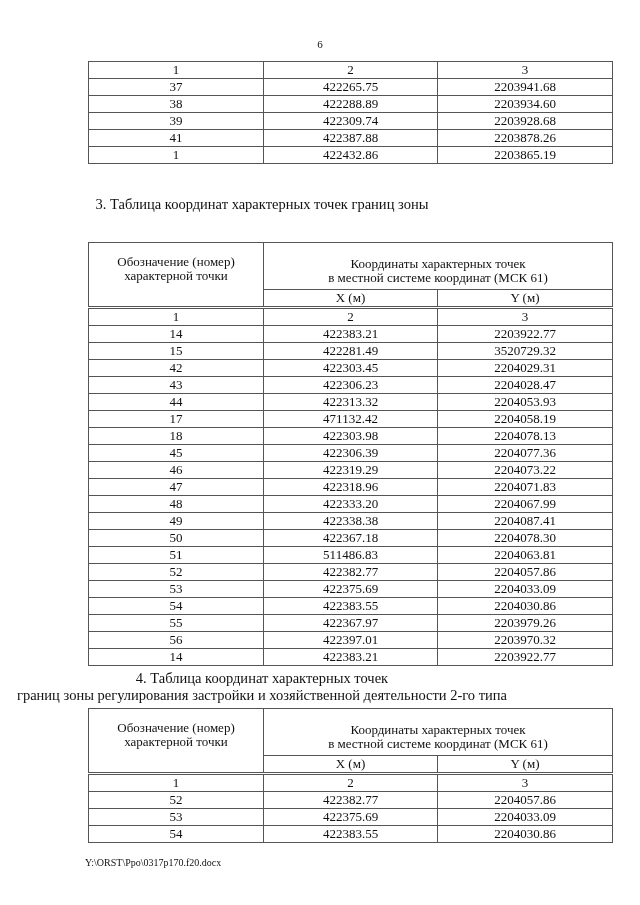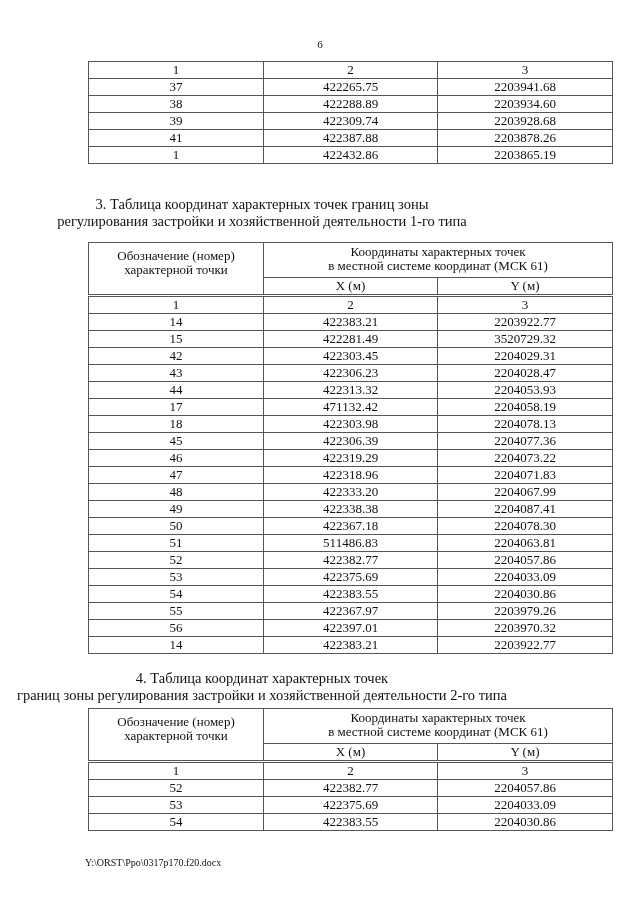--- a/index.html
+++ b/index.html
@@ -17,22 +17,22 @@
     border-collapse: collapse; table-layout: fixed;
     font-size: 13px; line-height: 14px;
   }
   table.coords td, table.coords th {
     border: 1px solid #555; text-align: center; padding: 0;
     font-weight: normal; height: 16px;
   }
   table.coords col.c1 { width: 175px; }
   table.coords col.c2 { width: 174px; }
   table.coords col.c3 { width: 175px; }
-  table.coords th.head-main { height: 32px; vertical-align: top; padding-top: 2px; }
-  table.coords th.head-label { vertical-align: top; padding-top: 6px; text-align: center; }
+  table.coords th.head-main { height: 32px; vertical-align: top; padding-top: 14px; }
+  table.coords th.head-label { vertical-align: top; padding-top: 12px; text-align: center; }
   table.coords tr.sep td { border-top: 3px double #555; }
   .caption {
     position: absolute; left: 0; width: 524px; text-align: center;
     font-size: 14.5px; line-height: 17px;
   }
   .footer-path {
     position: absolute; left: 85px; top: 857px; font-size: 10px;
   }
 </style>
 </head>
@@ -75,21 +75,20 @@
     <tr>
         <td>1</td>
         <td>422432.86</td>
         <td>2203865.19</td>
       </tr>
   </tbody>
 </table>
 
 <div class="caption" style="top:196px;">
   <div>3. Таблица координат характерных точек границ зоны</div>
-  <div>регулирования застройки и хозяйственной деятельности 1-го типа</div>
 </div>
 
 <table class="coords" style="top:242px;">
   <colgroup>
       <col class="c1">
       <col class="c2">
       <col class="c3">
     </colgroup>
   <thead>
     <tr>

